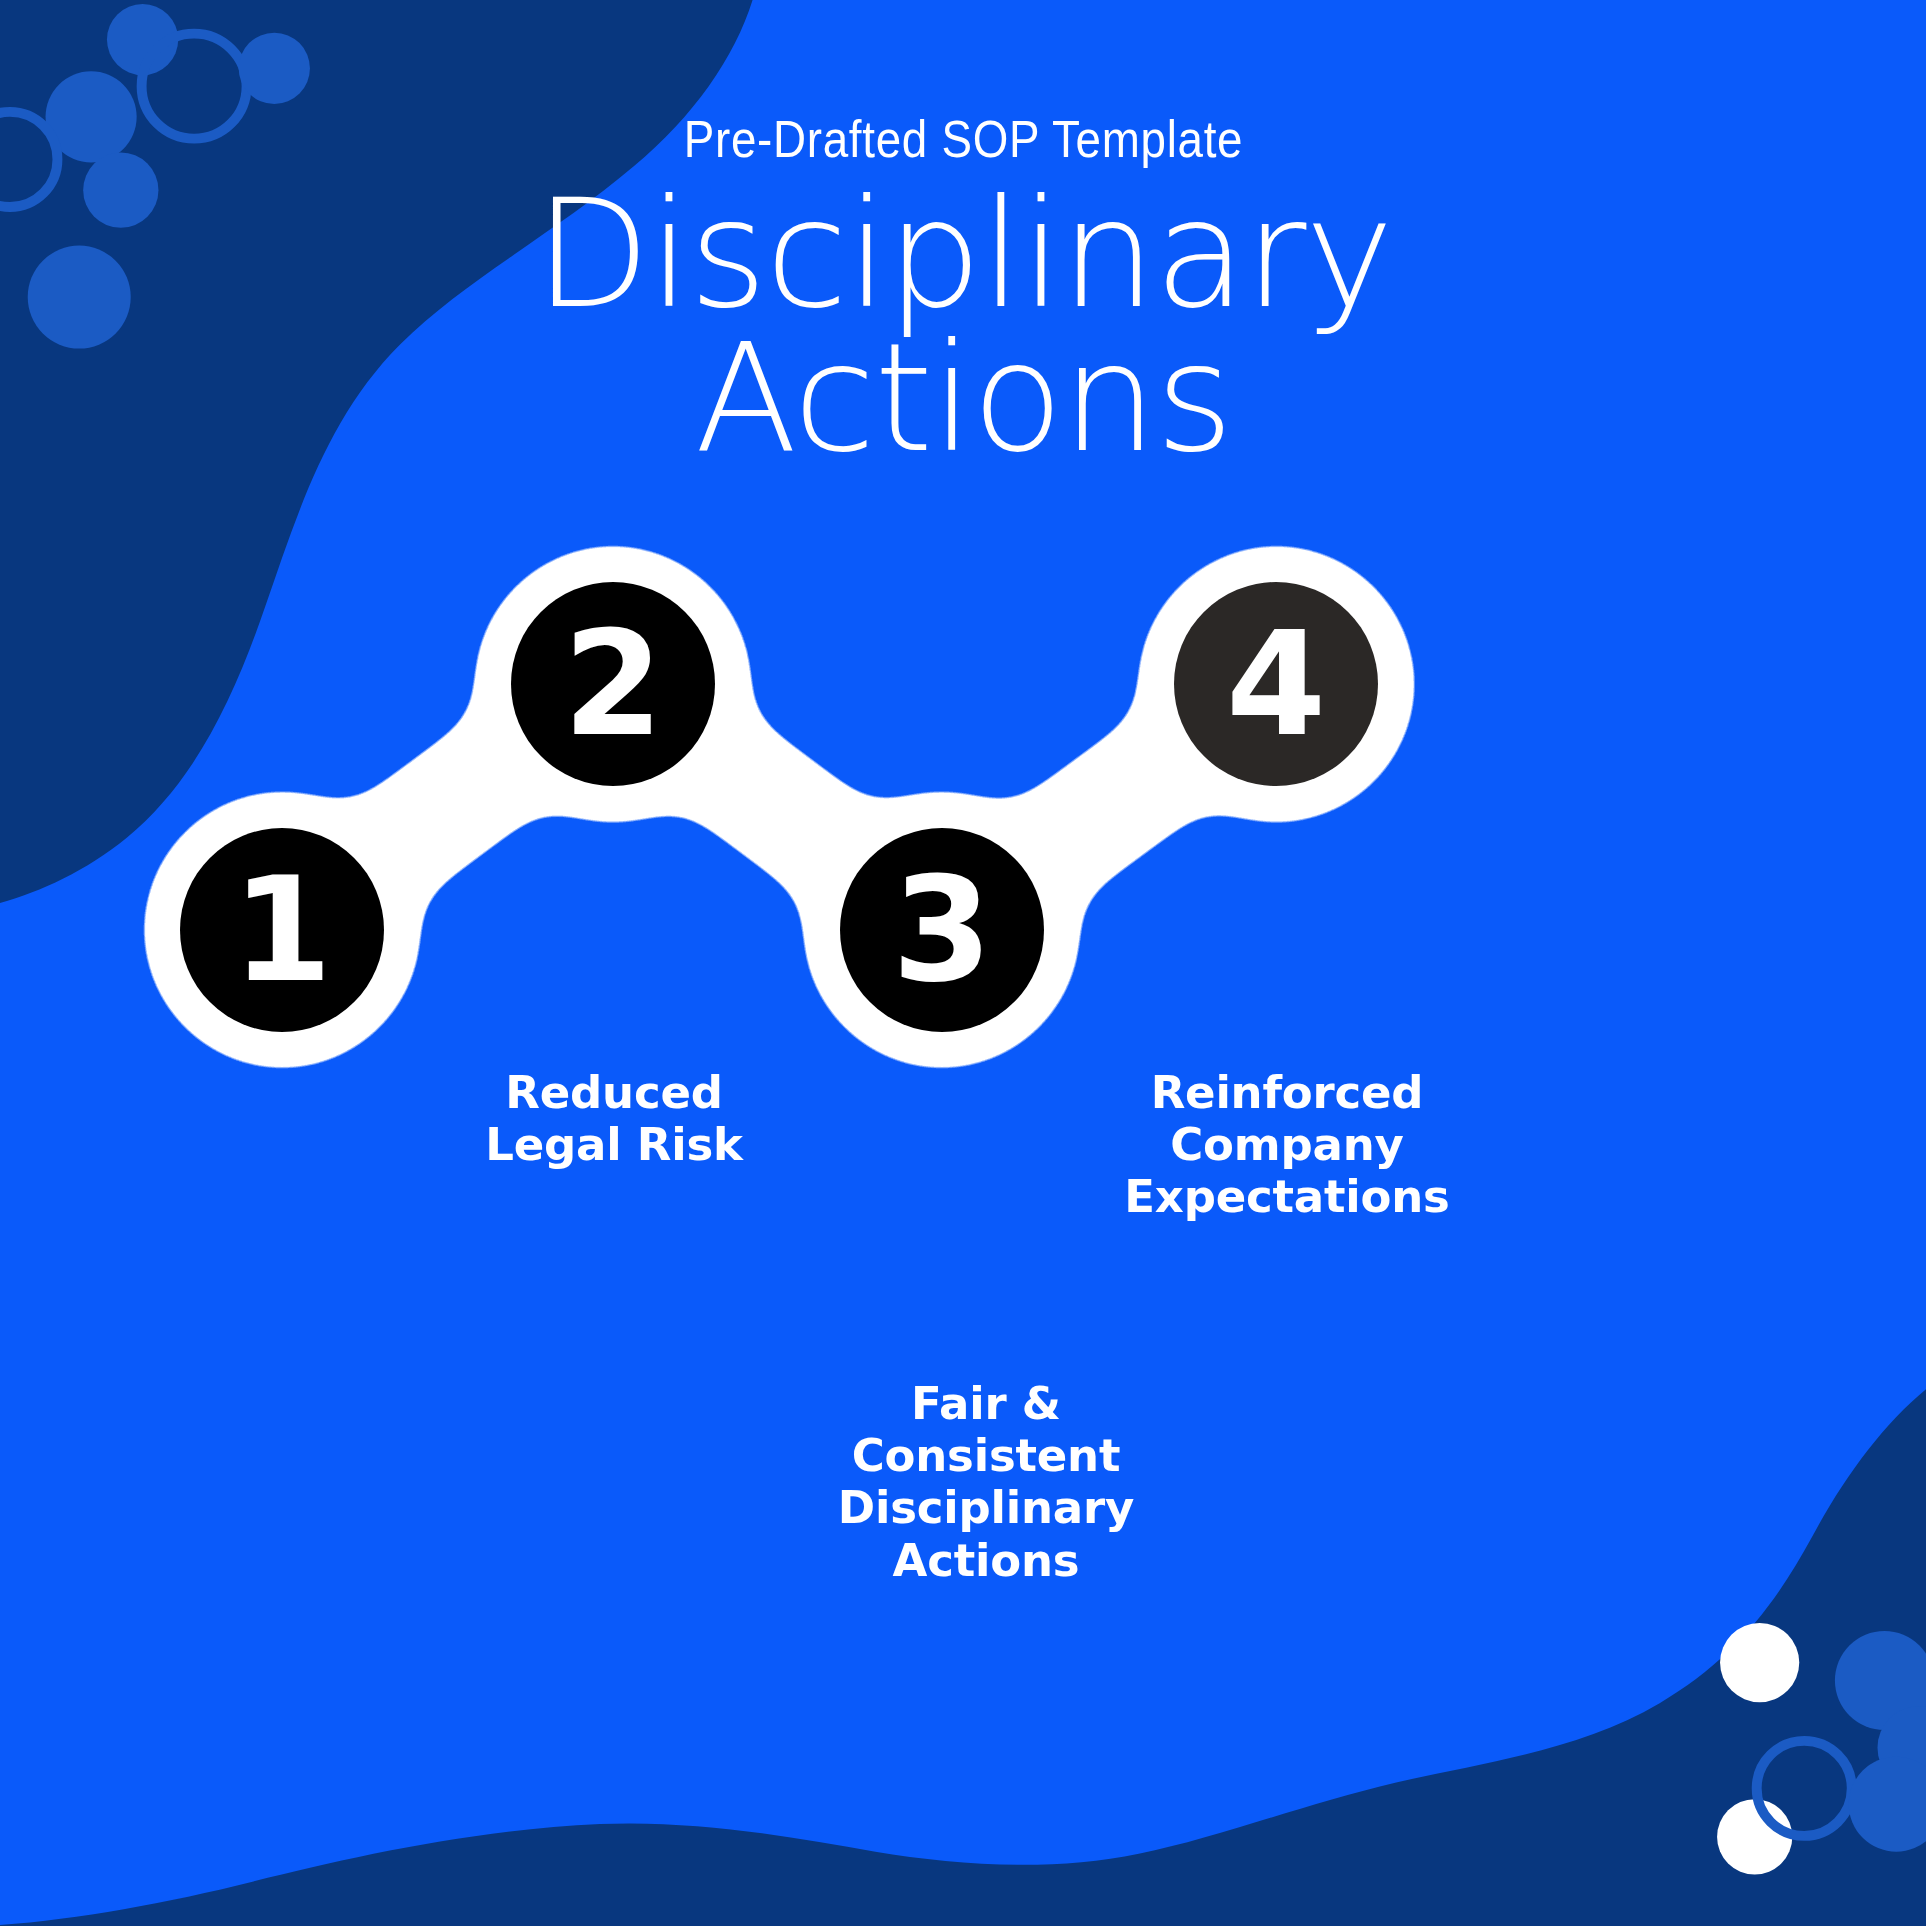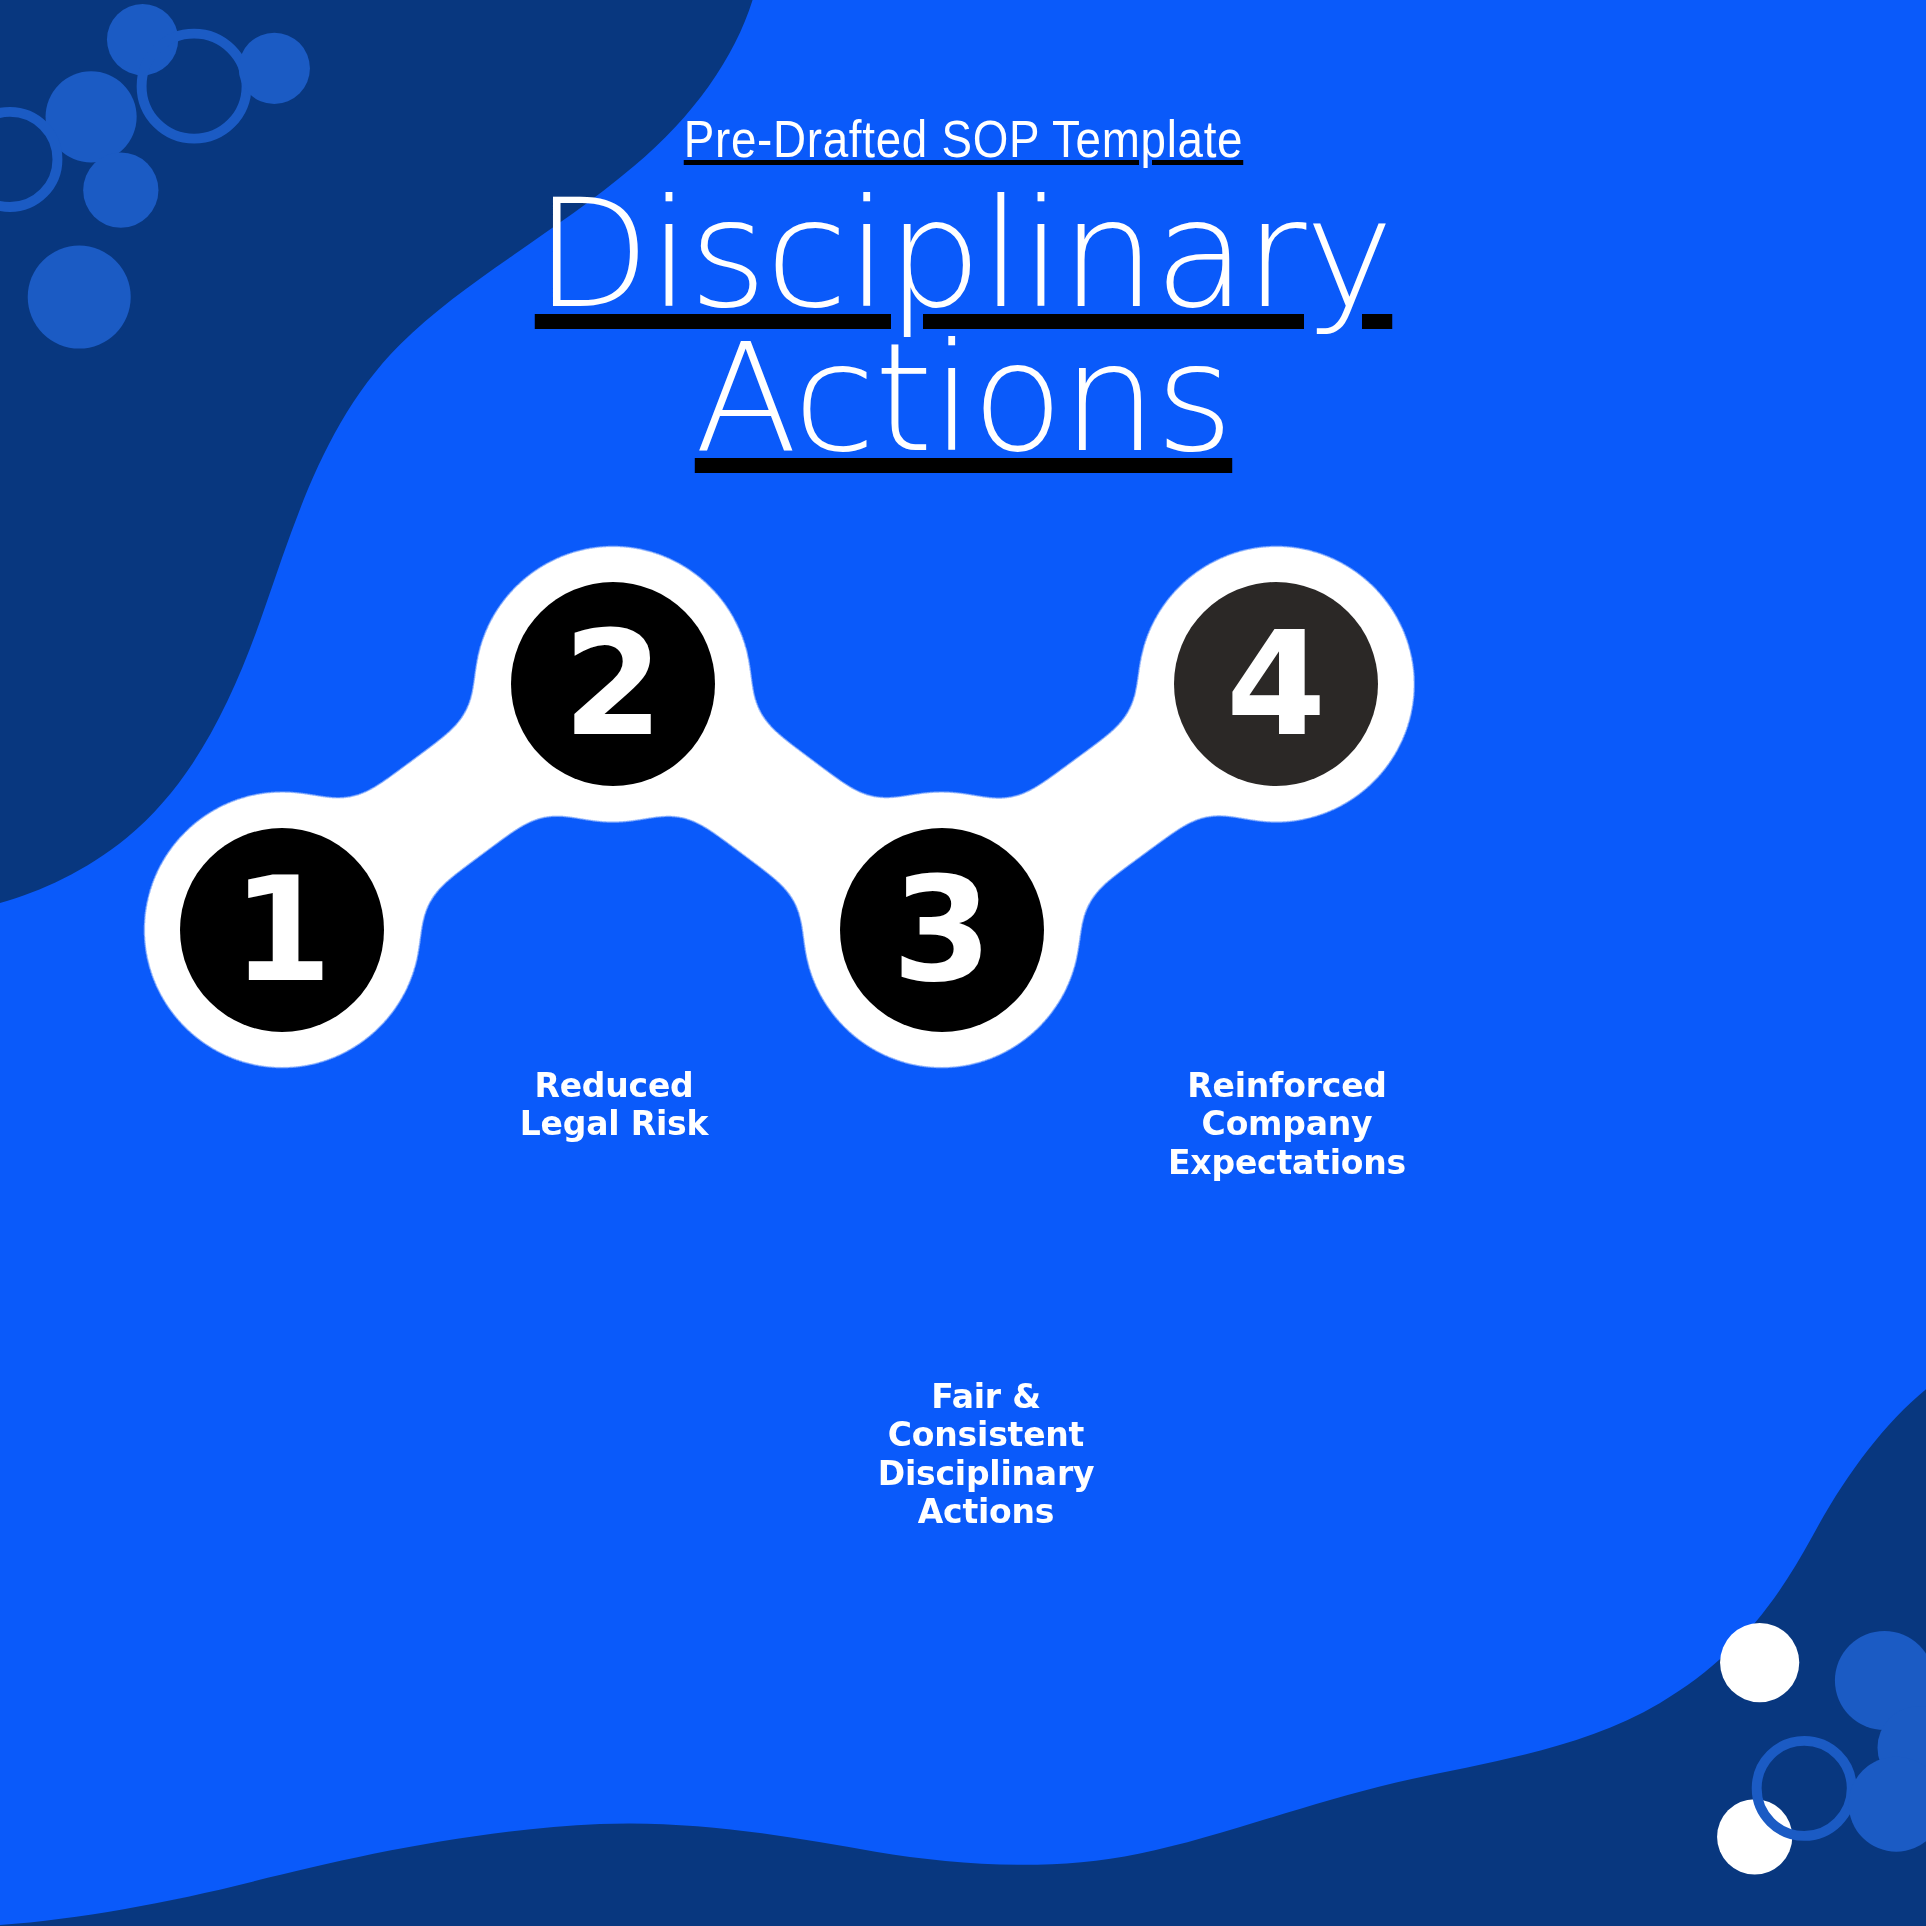--- a/index.html
+++ b/index.html
@@ -23,21 +23,20 @@
     height: 1927px;
   }
   
   .header-block {
     position: absolute;
     left: 0;
     top: 111px;
     width: 1927px;
     text-align: center;
     pointer-events: none;
-    text-decoration: underline;
   }
   .eyebrow {
     color: #FFFFFF;
     font-size: 52px;
     font-weight: 400;
     letter-spacing: 0.8px;
     line-height: 1.1;
     font-family: "Liberation Sans Narrow", "Liberation Sans", sans-serif;
     transform: scaleX(0.88);
   }
@@ -69,21 +68,21 @@
   .num-circle.n4 { background: #2B2826; }
   .num-1 { left: 180px;  top: 828px; width: 204px; height: 204px; font-size: 144px; }
   .num-2 { left: 511px;  top: 582px; width: 204px; height: 204px; font-size: 144px; }
   .num-3 { left: 840px;  top: 828px; width: 204px; height: 204px; font-size: 144px; }
   .num-4 { left: 1174px; top: 582px; width: 204px; height: 204px; font-size: 144px; }
   
   .step-label {
     position: absolute;
     color: #FFFFFF;
     font-weight: 700;
-    font-size: 33px;
+    font-size: 45px;
     line-height: 1.16;
     text-align: center;
     font-family: "DejaVu Sans", sans-serif;
     letter-spacing: -0.2px;
     white-space: pre-line;
     pointer-events: none;
   }
   .label-1 { left: 109px;  top: 1378px; width: 356px; }
   .label-2 { left: 436px;  top: 1067px; width: 356px; }
   .label-3 { left: 808px;  top: 1378px; width: 356px; }

